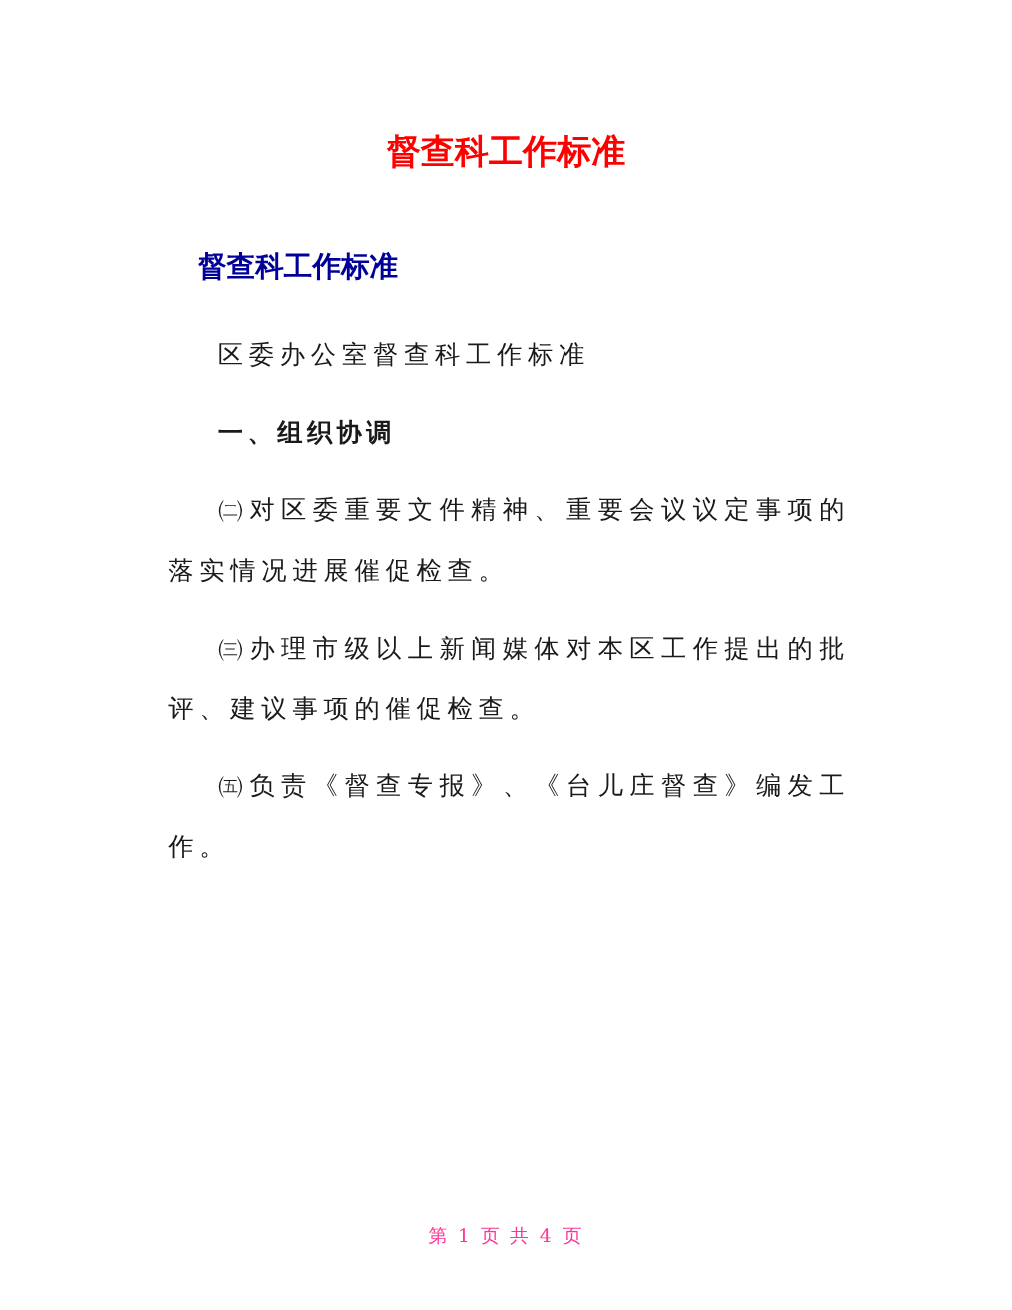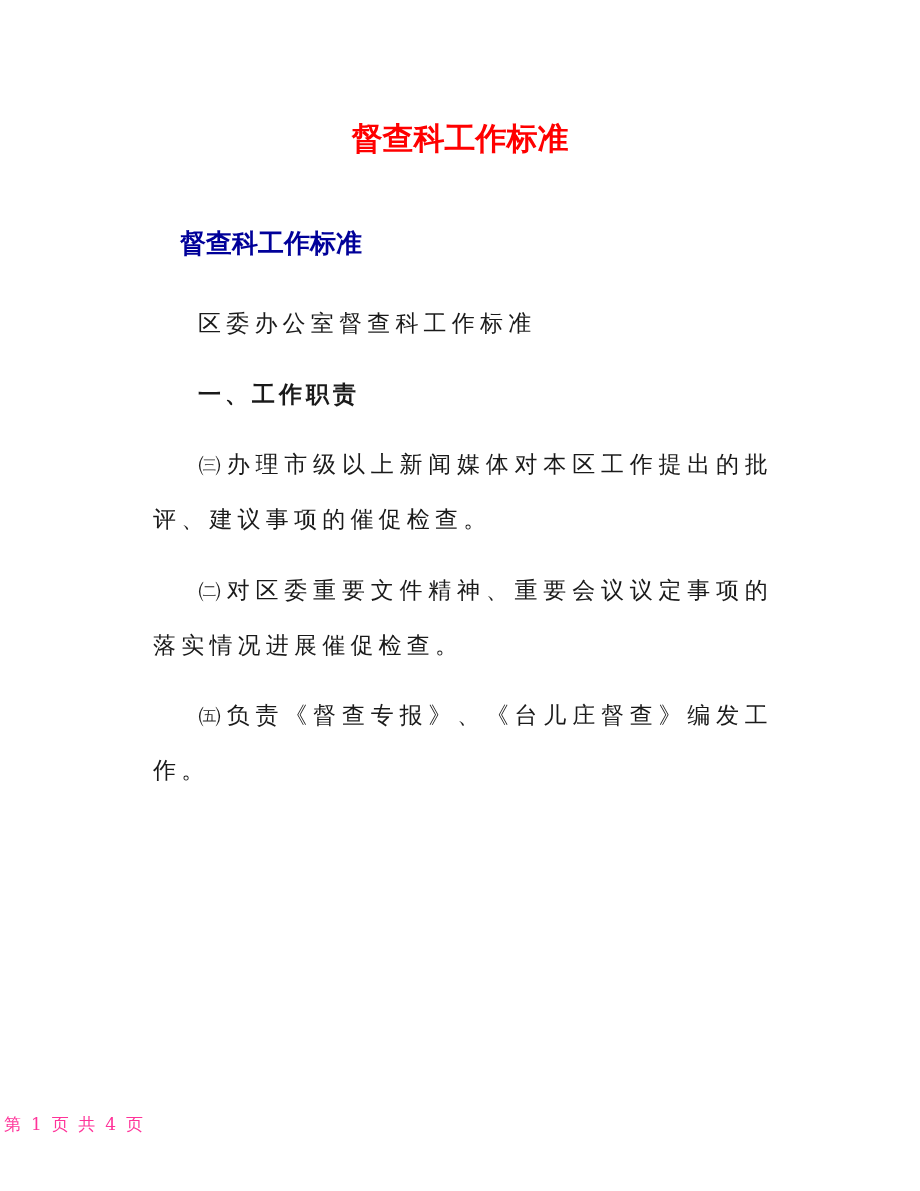--- a/index.html
+++ b/index.html
@@ -65,41 +65,41 @@
       letter-spacing: 4px;
     }
     .indent {
       text-indent: 45px;
     }
     .footer {
       position: absolute;
       top: 1112px;
       left: 0;
       width: 920px;
-      text-align: left;
+      text-align: center;
       font-size: 17px;
       line-height: 24px;
       letter-spacing: 2px;
     }
     .footer span { margin: 0 4px; }
   </style>
 </head>
 <body>
 
 <div class="page">
 
   <div class="doc-title" style="color: rgb(255, 0, 0);">督查科工作标准</div>
 
   <div class="doc-subtitle" style="color: rgb(0, 0, 153);">督查科工作标准</div>
 
   <div class="body" style="color: rgb(26, 26, 26);">
     <p class="intro-line">区委办公室督查科工作标准</p>
-    <p class="section-heading">一、工作职责</p>
+    <p class="section-heading">一、组织协调</p>
+    <p class="indent">㈡对区委重要文件精神、重要会议议定事项的落实情况进展催促检查。</p>
     <p class="indent">㈢办理市级以上新闻媒体对本区工作提出的批评、建议事项的催促检查。</p>
-    <p class="indent">㈡对区委重要文件精神、重要会议议定事项的落实情况进展催促检查。</p>
     <p class="indent">㈤负责《督查专报》、《台儿庄督查》编发工作。</p>
 
   </div>
 
   <div class="footer" style="color: rgb(255, 51, 153);">
     <span>第</span><span>1</span><span>页 共</span><span>4</span><span>页</span>
   </div>
 
 </div>
 

